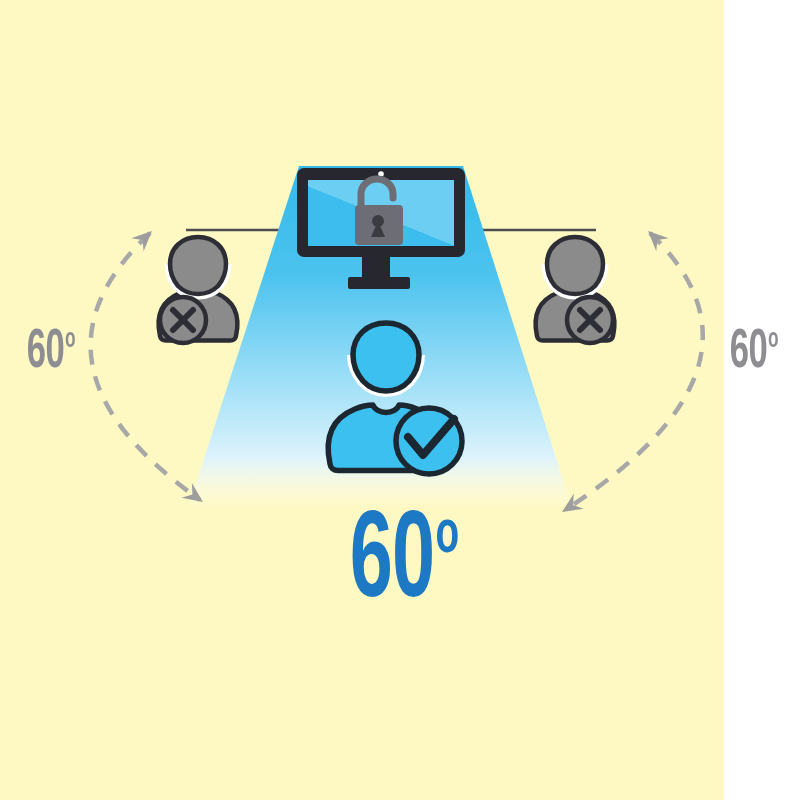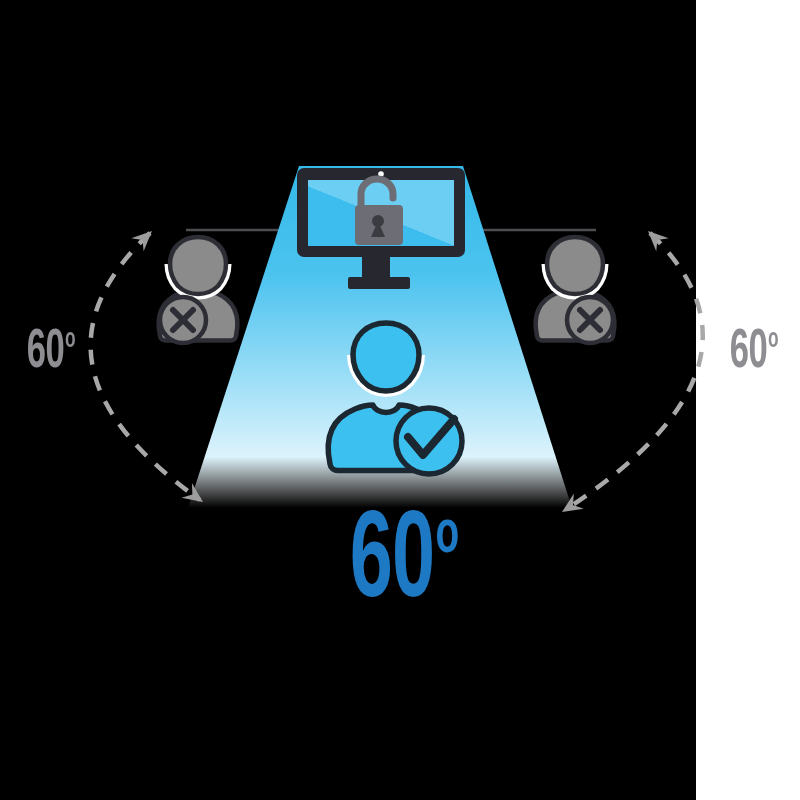--- a/index.html
+++ b/index.html
@@ -1,18 +1,18 @@
 <!DOCTYPE html>
 <html><head>
 <meta charset="utf-8">
 <style>
   html,body { margin:0; padding:0; }
   body { width:800px; height:800px; background:#ffffff; overflow:hidden;
          font-family:"Liberation Sans", sans-serif; }
-  #stage { position:relative; width:696px; height:800px; background:#000000; }
+  #stage { position:relative; width:696px; height:800px; background:#fef9c3;padding-left:28px; }
   #scene-svg { position:absolute; left:0; top:0; }
   .angle-label { position:absolute; line-height:1; font-weight:bold;
                  transform:scaleX(0.63); text-align:center;
                  letter-spacing:-0.01em; white-space:nowrap; }
   .angle-label sup { font-size:50%; position:relative; top:-0.72em;
                      margin-left:0.03em; vertical-align:baseline; }
   #angle-left  { left:-4px;  top:321px; width:110px; font-size:55px;  color:#8d8d92; }
   #angle-right { left:699px; top:321px; width:110px; font-size:55px;  color:#8d8d92; }
   #angle-bottom{ left:254px; top:492px; width:300px; font-size:123px; color:#1d79c4; }
 </style>

